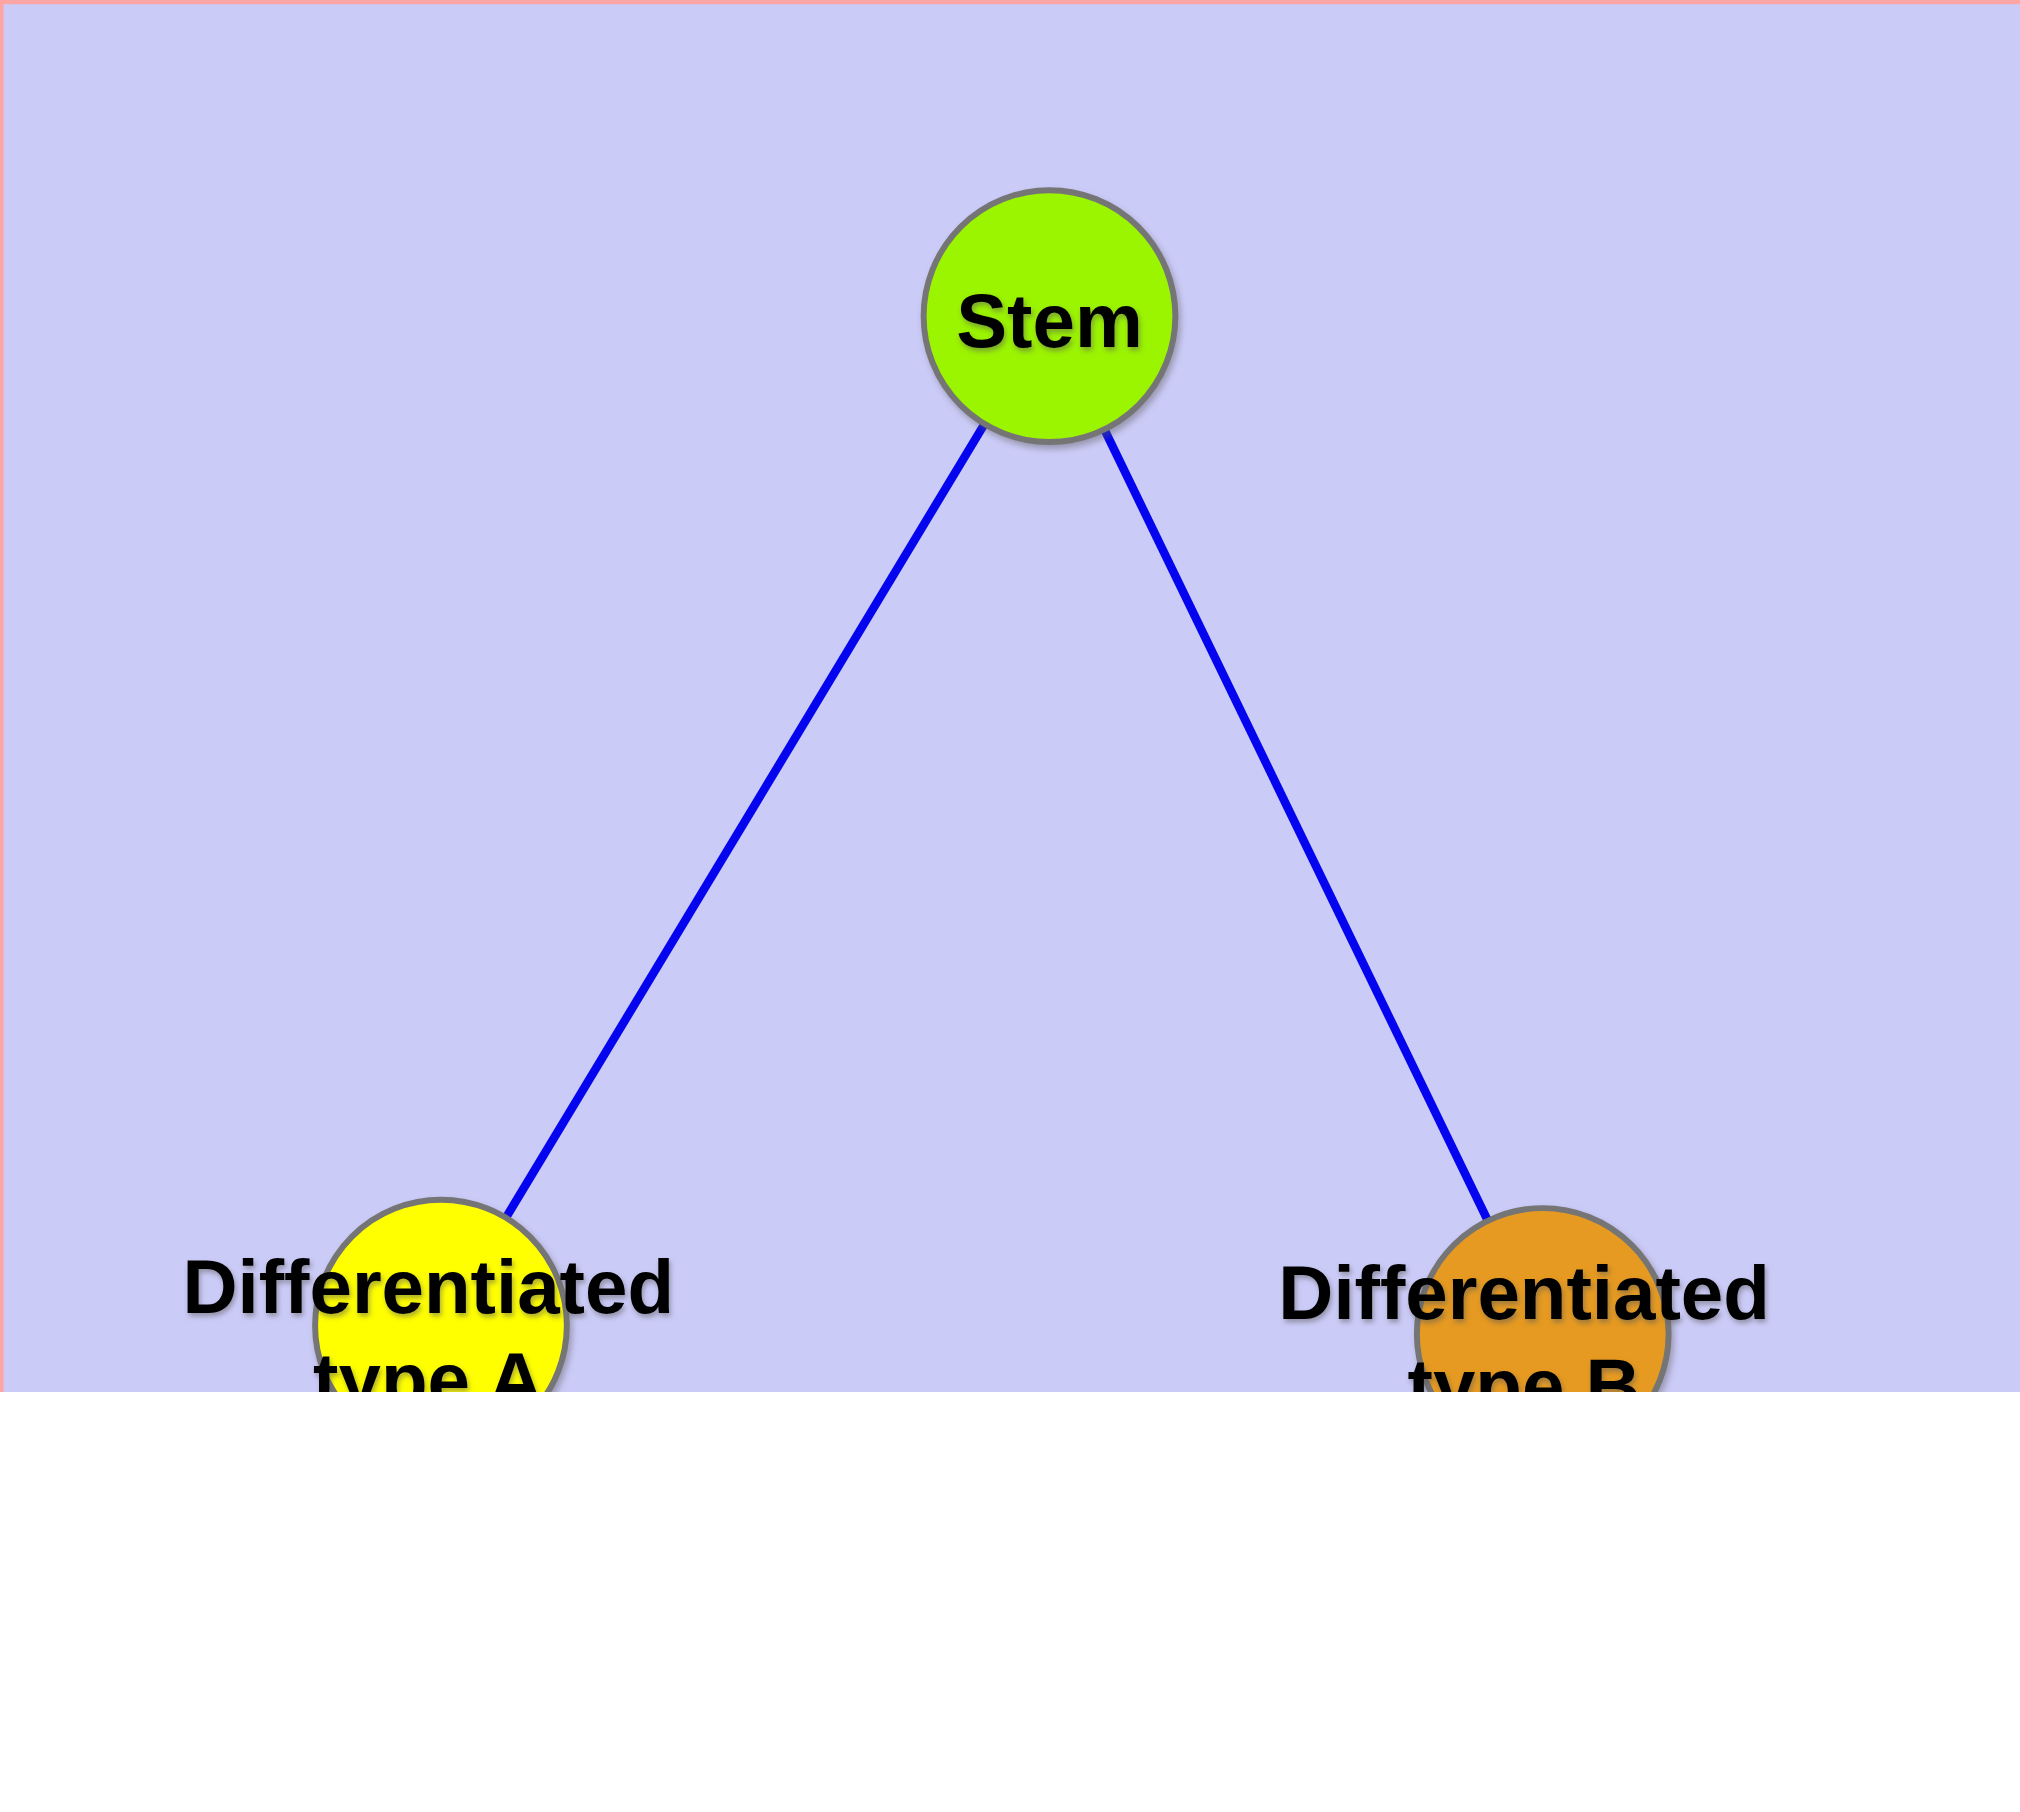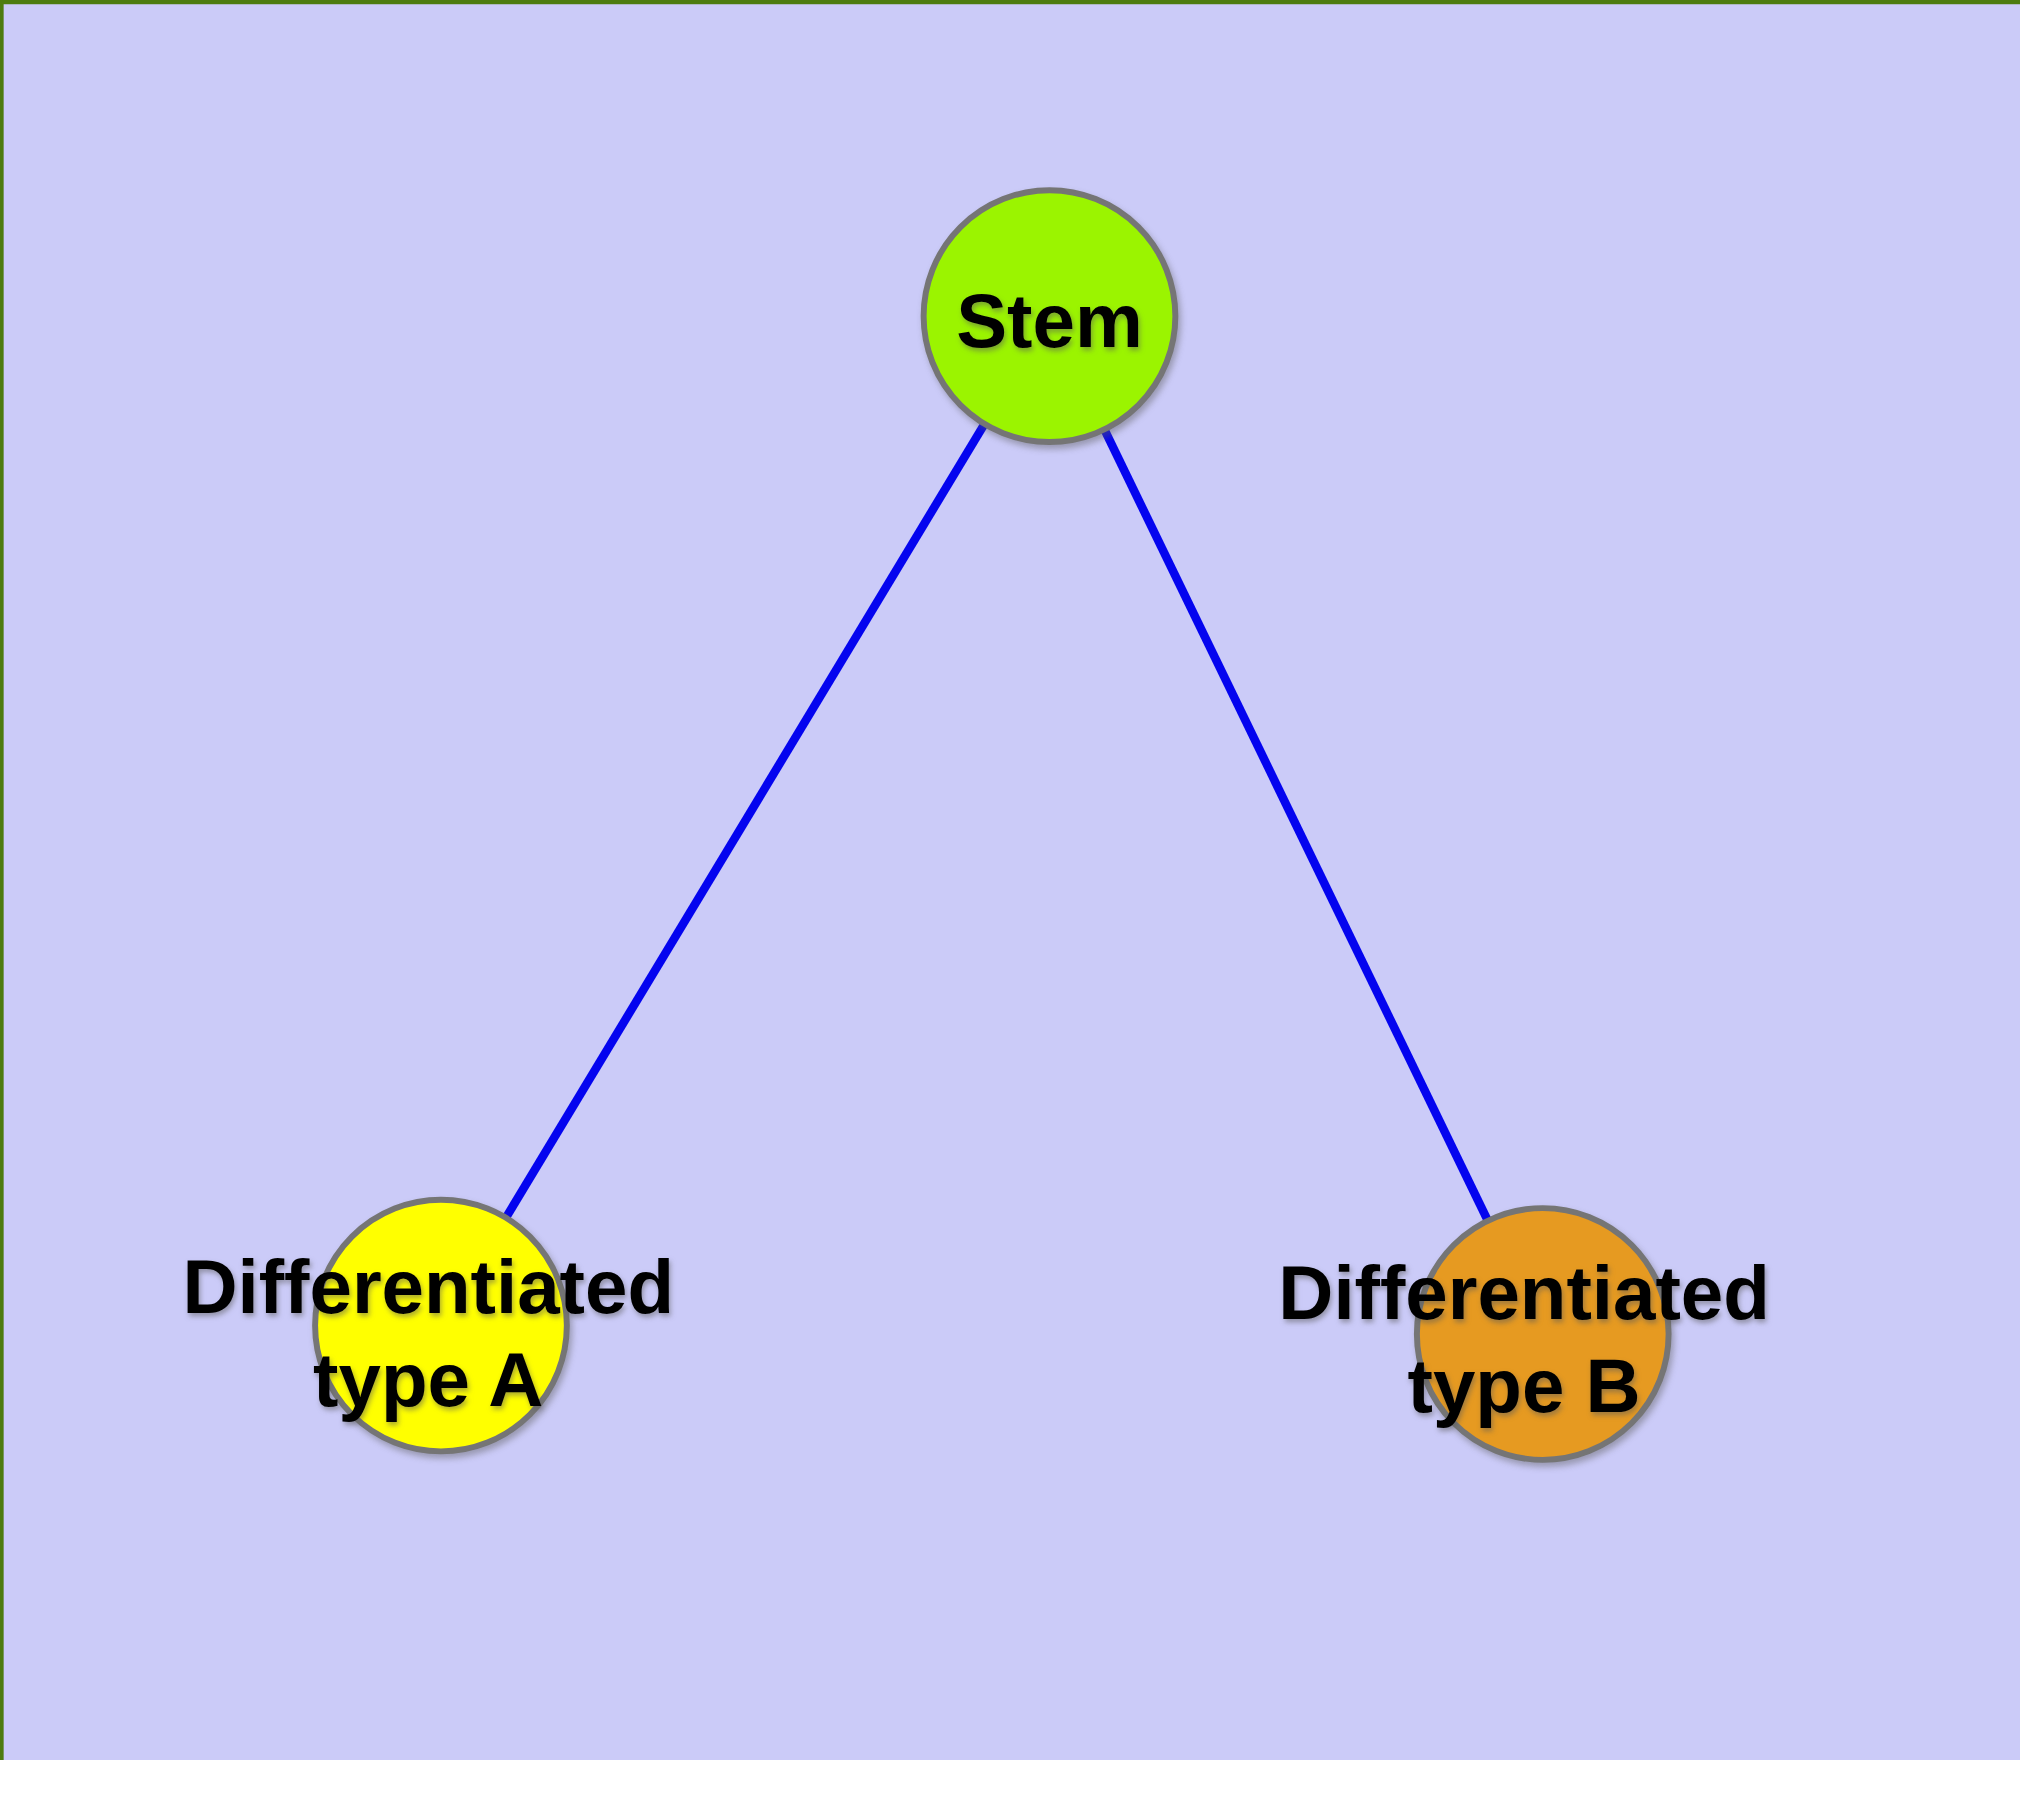--- a/index.html
+++ b/index.html
@@ -4,22 +4,22 @@
 <style>
   html, body {
     margin: 0;
     padding: 0;
     background: #ffffff;
     font-family: "Liberation Sans", sans-serif;
   }
   .page {
     position: relative;
     width: 2021px;
-    height: 1760px;
-    background: #4d7c0f;
+    height: 1392px;
+    background: #fca5a5;
     overflow: hidden;
   }
   svg.diagram {
     display: block;
     width: 2021px;
     height: 1812px;
   }
   .edge {
     stroke-width: 10px;
     stroke-linecap: butt;

